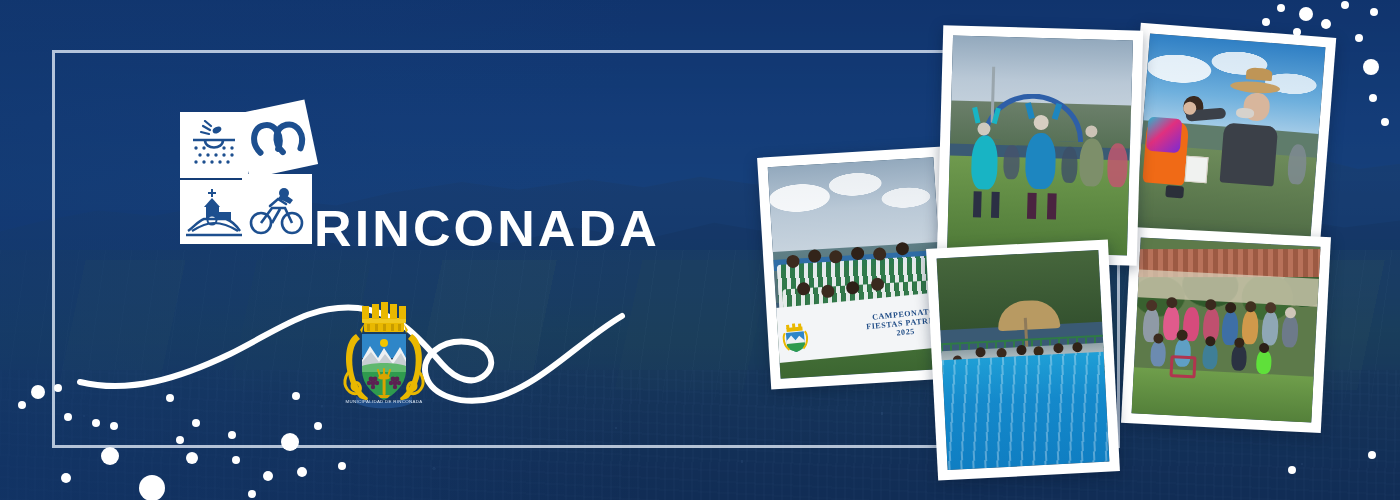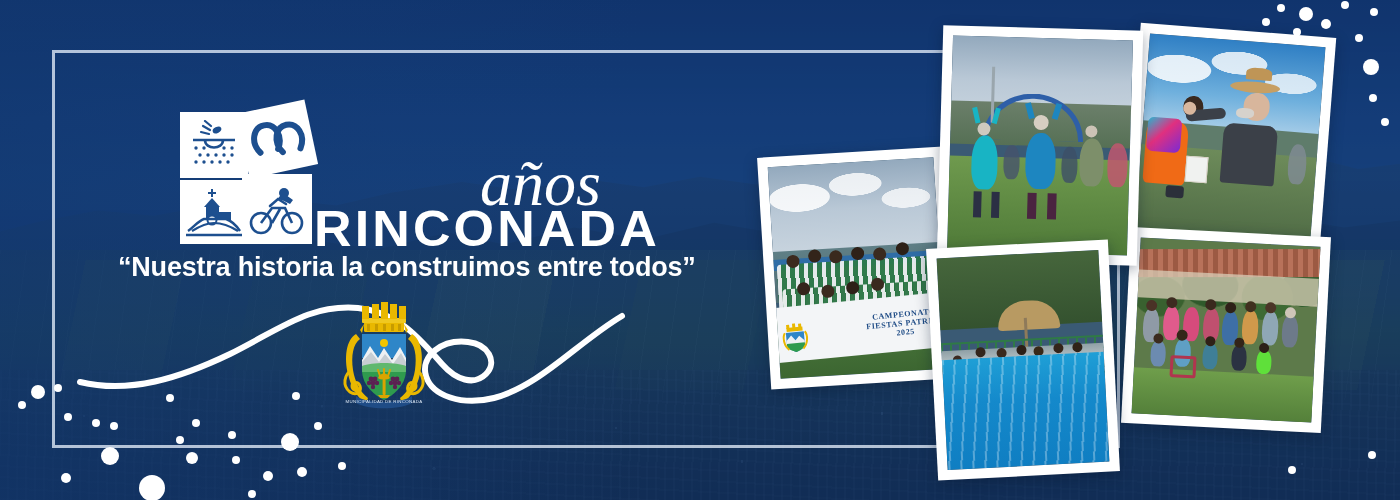--- a/index.html
+++ b/index.html
@@ -374,25 +374,23 @@
             <circle cx="36" cy="11" r="5"></circle>
             <path d="M30 17 C31 13 35 12 38 13 L45 18 L42 22 L36 19 Z"></path>
           </g>
         </svg>
       </div>
 
     </div>
   </div>
 
   <div class="wordmark">
-    <div class="anios">años</div>
     <div class="rinconada">RINCONADA</div>
   </div>
 
-  <div class="tagline">“Nuestra historia la construimos entre todos”</div>
 
   <div class="crest">
     <svg width="92" height="112" viewBox="0 0 92 112">
 
       <g fill="#e9b800">
         <path d="M18 34 C8 40 6 58 10 74 C13 88 20 98 28 104 L30 98
                  C22 92 17 82 15 70 C13 56 15 44 22 39 Z"></path>
         <path d="M74 34 C84 40 86 58 82 74 C79 88 72 98 64 104 L62 98
                  C70 92 75 82 77 70 C79 56 77 44 70 39 Z"></path>
         <path d="M14 70 C6 74 4 86 12 92 C18 96 24 92 22 86 C20 81 14 82 14 86

